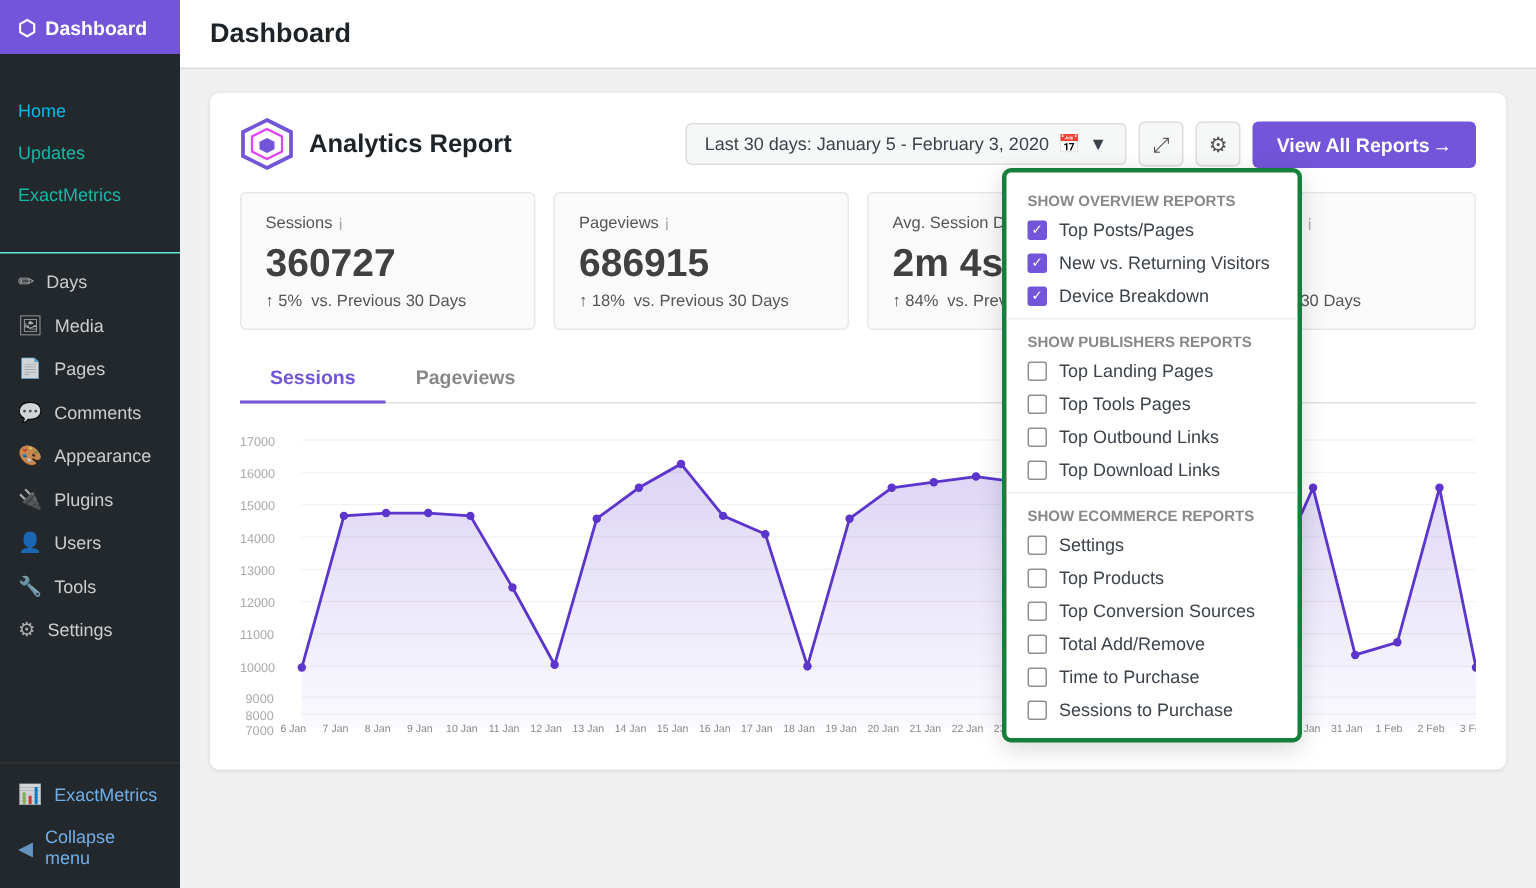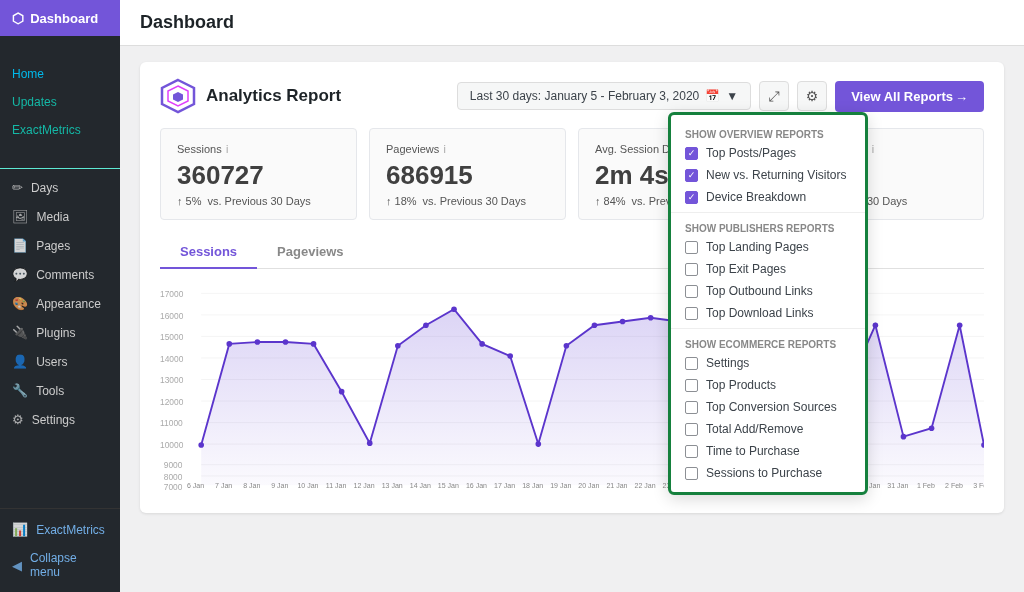--- a/index.html
+++ b/index.html
@@ -543,21 +543,21 @@
           <span>Device Breakdown</span>
         </div>
         <div class="dropdown-divider"></div>
         <div class="dropdown-section-label">Show Publishers Reports</div>
         <div class="dropdown-item">
           <div class="checkbox"></div>
           <span>Top Landing Pages</span>
         </div>
         <div class="dropdown-item">
           <div class="checkbox"></div>
-          <span>Top Exit Pages</span>
+          <span>Top Tools Pages</span>
         </div>
         <div class="dropdown-item">
           <div class="checkbox"></div>
           <span>Top Outbound Links</span>
         </div>
         <div class="dropdown-item">
           <div class="checkbox"></div>
           <span>Top Download Links</span>
         </div>
         <div class="dropdown-divider"></div>

